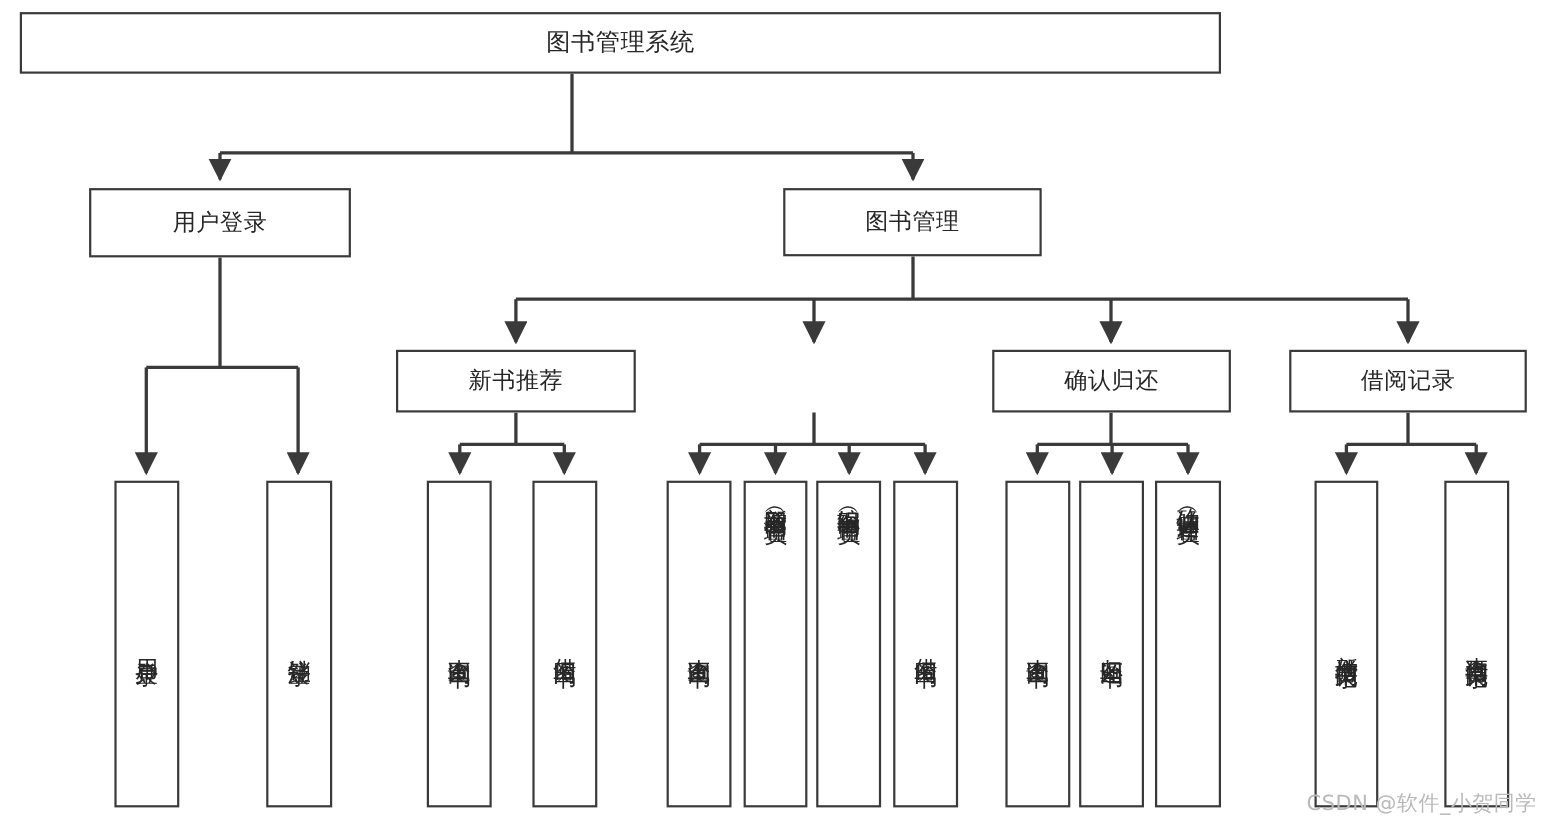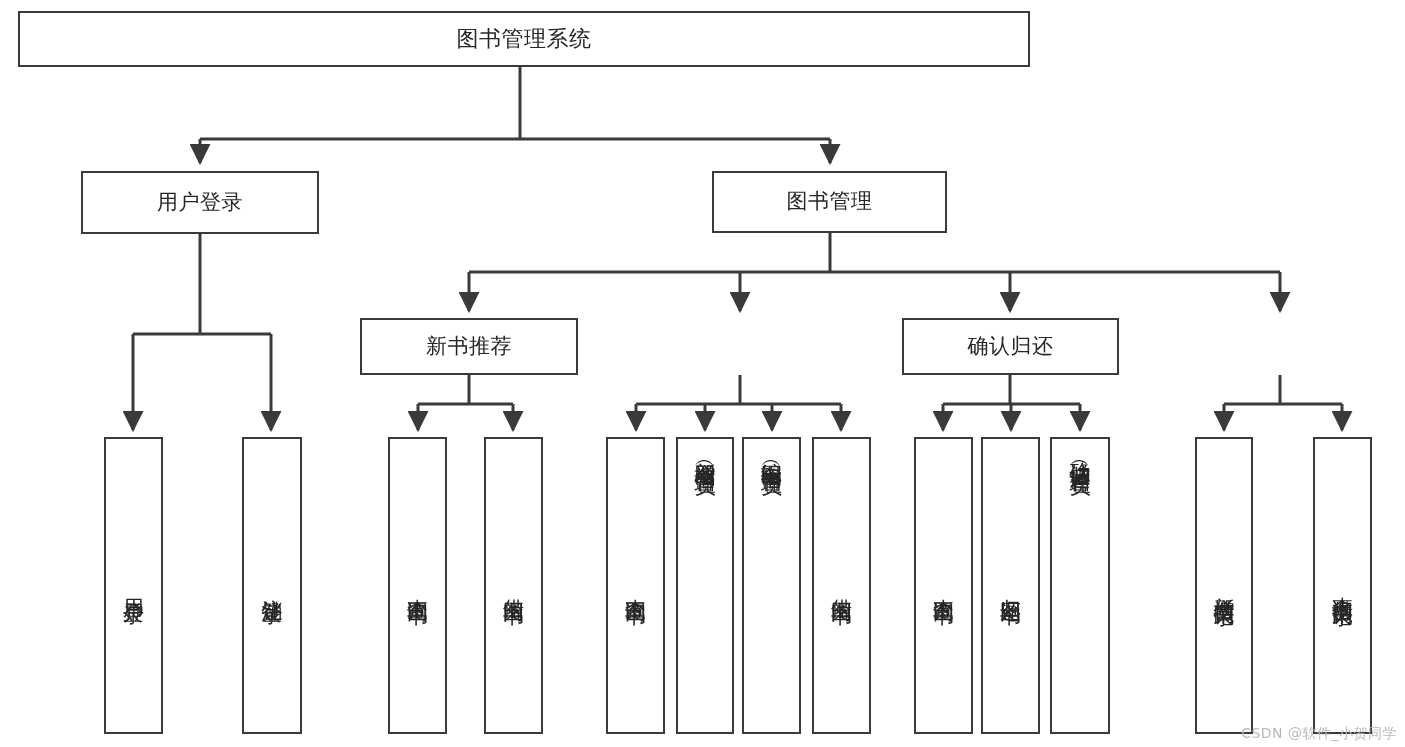--- a/index.html
+++ b/index.html
@@ -57,21 +57,21 @@
     color: #262626;
   }
   .node-v.vcenter {
     align-items: center;
     padding-top: 0;
   }
   #watermark {
     position: absolute;
     right: 8px;
     bottom: 4px;
-    font-size: 14px;
+    font-size: 19px;
     color: #b9b9b9;
     white-space: nowrap;
     letter-spacing: 0.5px;
     pointer-events: none;
   }
 </style>
 </head>
 <body>
 
 <div id="canvas">
@@ -119,36 +119,39 @@
       <path d="M 1011 404 L 1011 430" marker-end="url(#arrow)"></path>
       <path d="M 1080 404 L 1080 430" marker-end="url(#arrow)"></path>
 
       <path d="M 1280 375 L 1280 404"></path>
       <path d="M 1224 404 L 1342 404"></path>
       <path d="M 1224 404 L 1224 430" marker-end="url(#arrow)"></path>
       <path d="M 1342 404 L 1342 430" marker-end="url(#arrow)"></path>
     </g>
   </svg>
 
-  <div class="node node-h node-root" style="left:18px; top:11px; width:1012px; height:56px;">
+  <div class="node node-h node-root" style="left:18px; top:11px; width:1092px; height:56px;">
     <span>图书管理系统</span>
   </div>
 
   <div class="node node-h" style="left:81px; top:171px; width:238px; height:63px;">
     <span>用户登录</span>
   </div>
   <div class="node node-h" style="left:360px; top:318px; width:218px; height:57px;">
     <span>新书推荐</span>
   </div>
 
   <div class="node node-h" style="left:712px; top:171px; width:235px; height:62px;">
     <span>图书管理</span>
   </div>
   <div class="node node-h" style="left:902px; top:318px; width:217px; height:57px;">
     <span>确认归还</span>
+  </div>
+  <div class="node node-h" style="left:1172px; top:318px; width:216px; height:57px;">
+    <span>借阅记录</span>
   </div>
 
   <div class="node node-v vcenter" style="left:104px; top:437px; width:59px; height:297px;">
     <span class="vtext">用户登录</span>
   </div>
   <div class="node node-v vcenter" style="left:242px; top:437px; width:60px; height:297px;">
     <span class="vtext">注销登录</span>
   </div>
 
   <div class="node node-v vcenter" style="left:388px; top:437px; width:59px; height:297px;">

